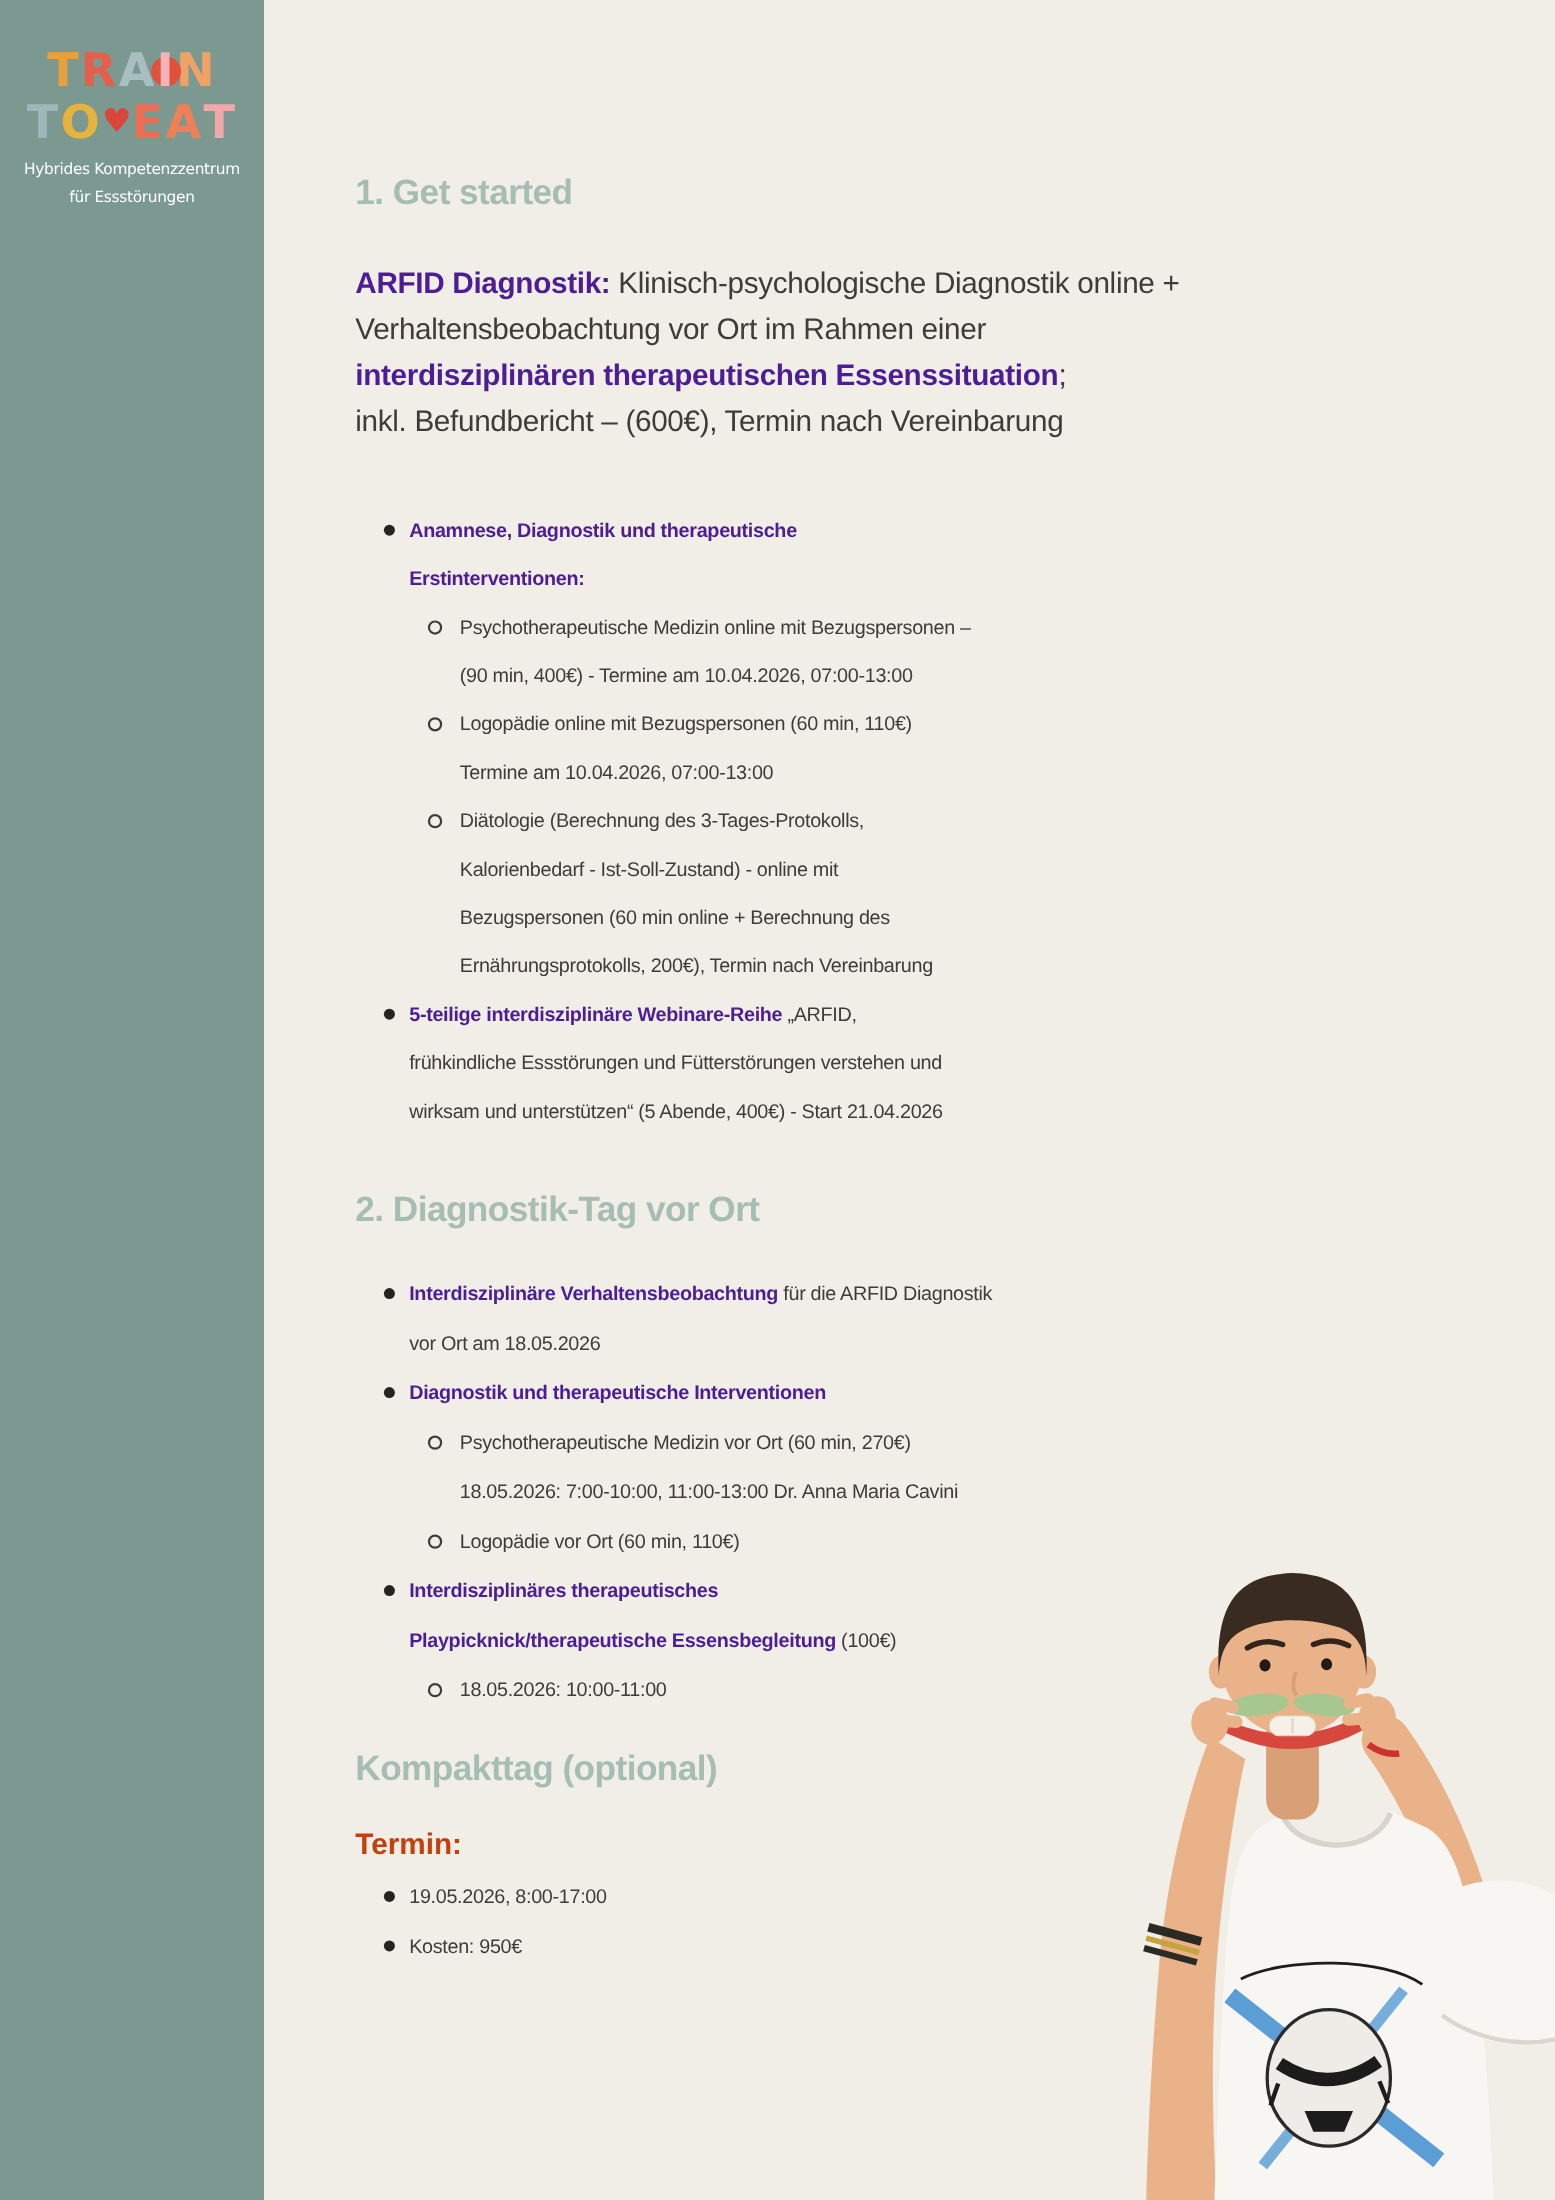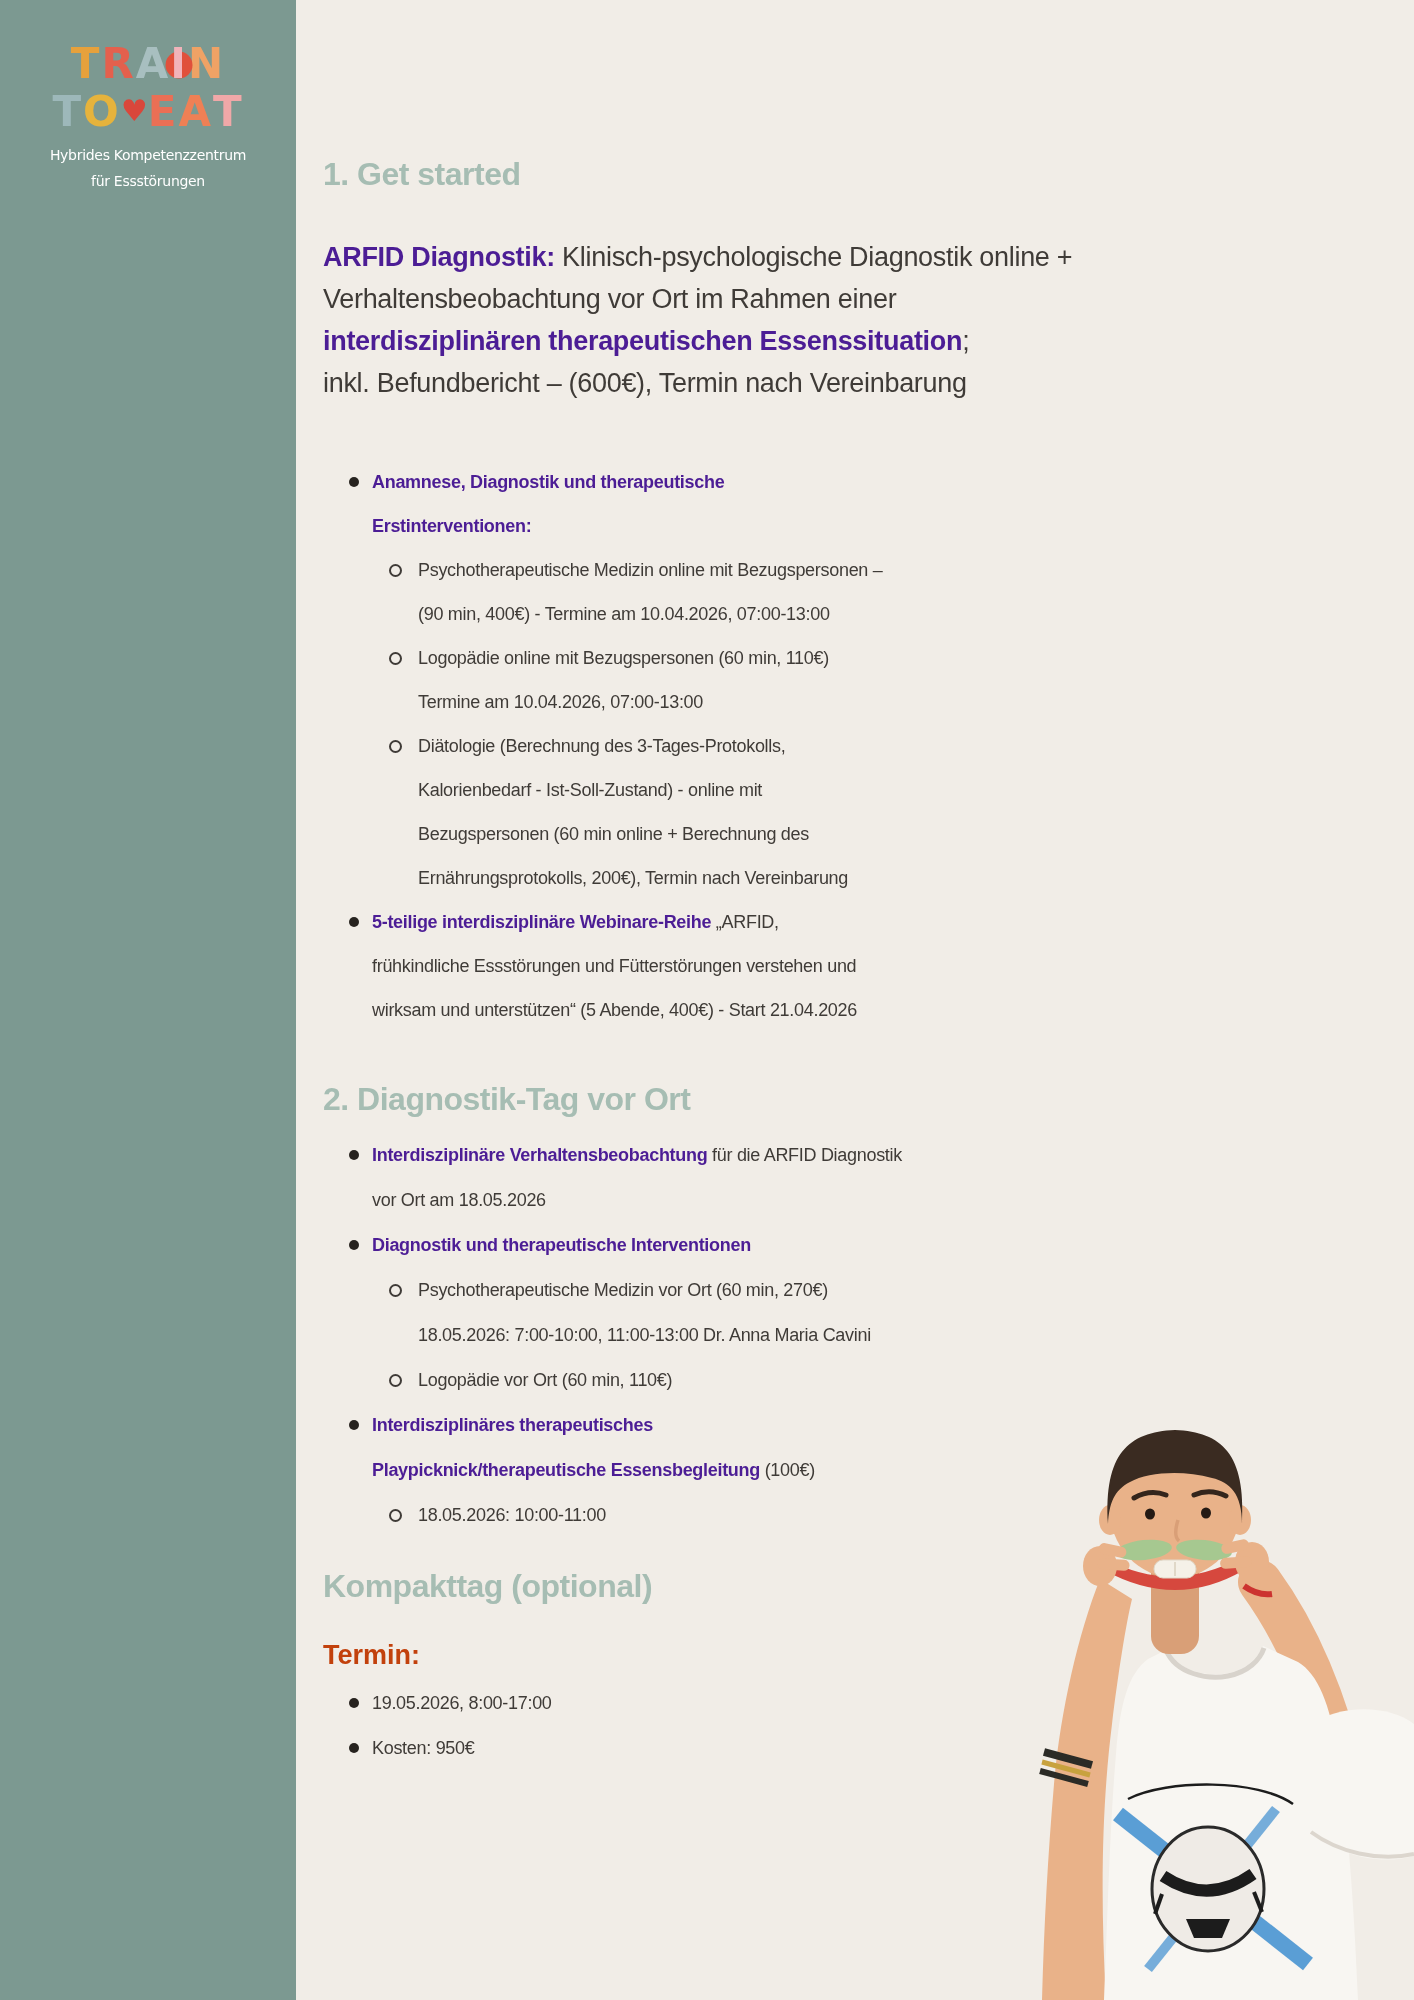--- a/index.html
+++ b/index.html
@@ -1,19 +1,19 @@
 <!DOCTYPE html>
 <html><head>
 <meta charset="utf-8">
 <style>
   html,body{margin:0;padding:0;background:#ddd;}
   .page{position:relative;width:1414px;height:2000px;background:#f1ede7;overflow:hidden;
         font-family:"Liberation Sans",sans-serif;color:#3f3b37;}
   
-  .sidebar{position:absolute;left:0;top:0;width:296px;height:2000px;background:#7c9991;}
+  .sidebar{position:absolute;left:0;top:0;width:240px;height:2000px;background:#7c9991;}
   .logo{margin-top:42px;text-align:center;font-family:"DejaVu Sans",sans-serif;font-weight:bold;}
   .logo-row{font-size:42px;line-height:44px;letter-spacing:2px;white-space:nowrap;}
   .logo-row.r2{margin-top:3px;}
   .ll{display:inline-block;}
   .iwrap{position:relative;}
   .idot{position:absolute;left:50%;top:52%;transform:translate(-50%,-50%);width:27px;height:27px;
         border-radius:50%;background:#e0503b;}
   .itxt{position:relative;}
   .heart{font-size:30px;vertical-align:5px;letter-spacing:0;}
   .tagline{margin-top:8px;text-align:center;color:#ffffff;font-size:14px;line-height:26px;
@@ -22,21 +22,21 @@
   .content{position:absolute;left:323px;top:0;width:1010px;}
   .h{margin:0;font-weight:bold;font-size:32px;line-height:48px;color:#a6bdb3;letter-spacing:-0.5px;}
   .h1{margin-top:150px;}
   .h2{margin-top:43px;}
   .h3{margin-top:24px;}
   .intro{margin:38px 0 0 0;font-size:27px;line-height:42px;letter-spacing:-0.3px;}
   .line{display:block;white-space:nowrap;}
   b,.bold{font-weight:bold;color:#4c1d95;}
   ul{list-style:none;margin:0;padding:0;font-size:18px;letter-spacing:-0.3px;}
   .list1{margin-top:56px;line-height:44px;}
-  .list2{margin-top:10px;line-height:45px;}
+  .list2{margin-top:31px;line-height:45px;}
   .list3{margin-top:5px;line-height:45px;}
   .li1{position:relative;padding-left:49px;}
   .dot{position:absolute;left:26px;top:17px;width:10px;height:10px;border-radius:50%;background:#27231f;}
   .l2 .li2{position:relative;padding-left:46px;}
   .ring{position:absolute;left:17px;top:16px;width:9px;height:9px;border:2.5px solid #3f3b37;
         border-radius:50%;background:transparent;}
   .termin{margin-top:24px;font-size:27px;line-height:42px;font-weight:bold;color:#c2410c;}
   
   .photo{position:absolute;left:1008px;top:1424px;width:406px;height:576px;}
 </style>

